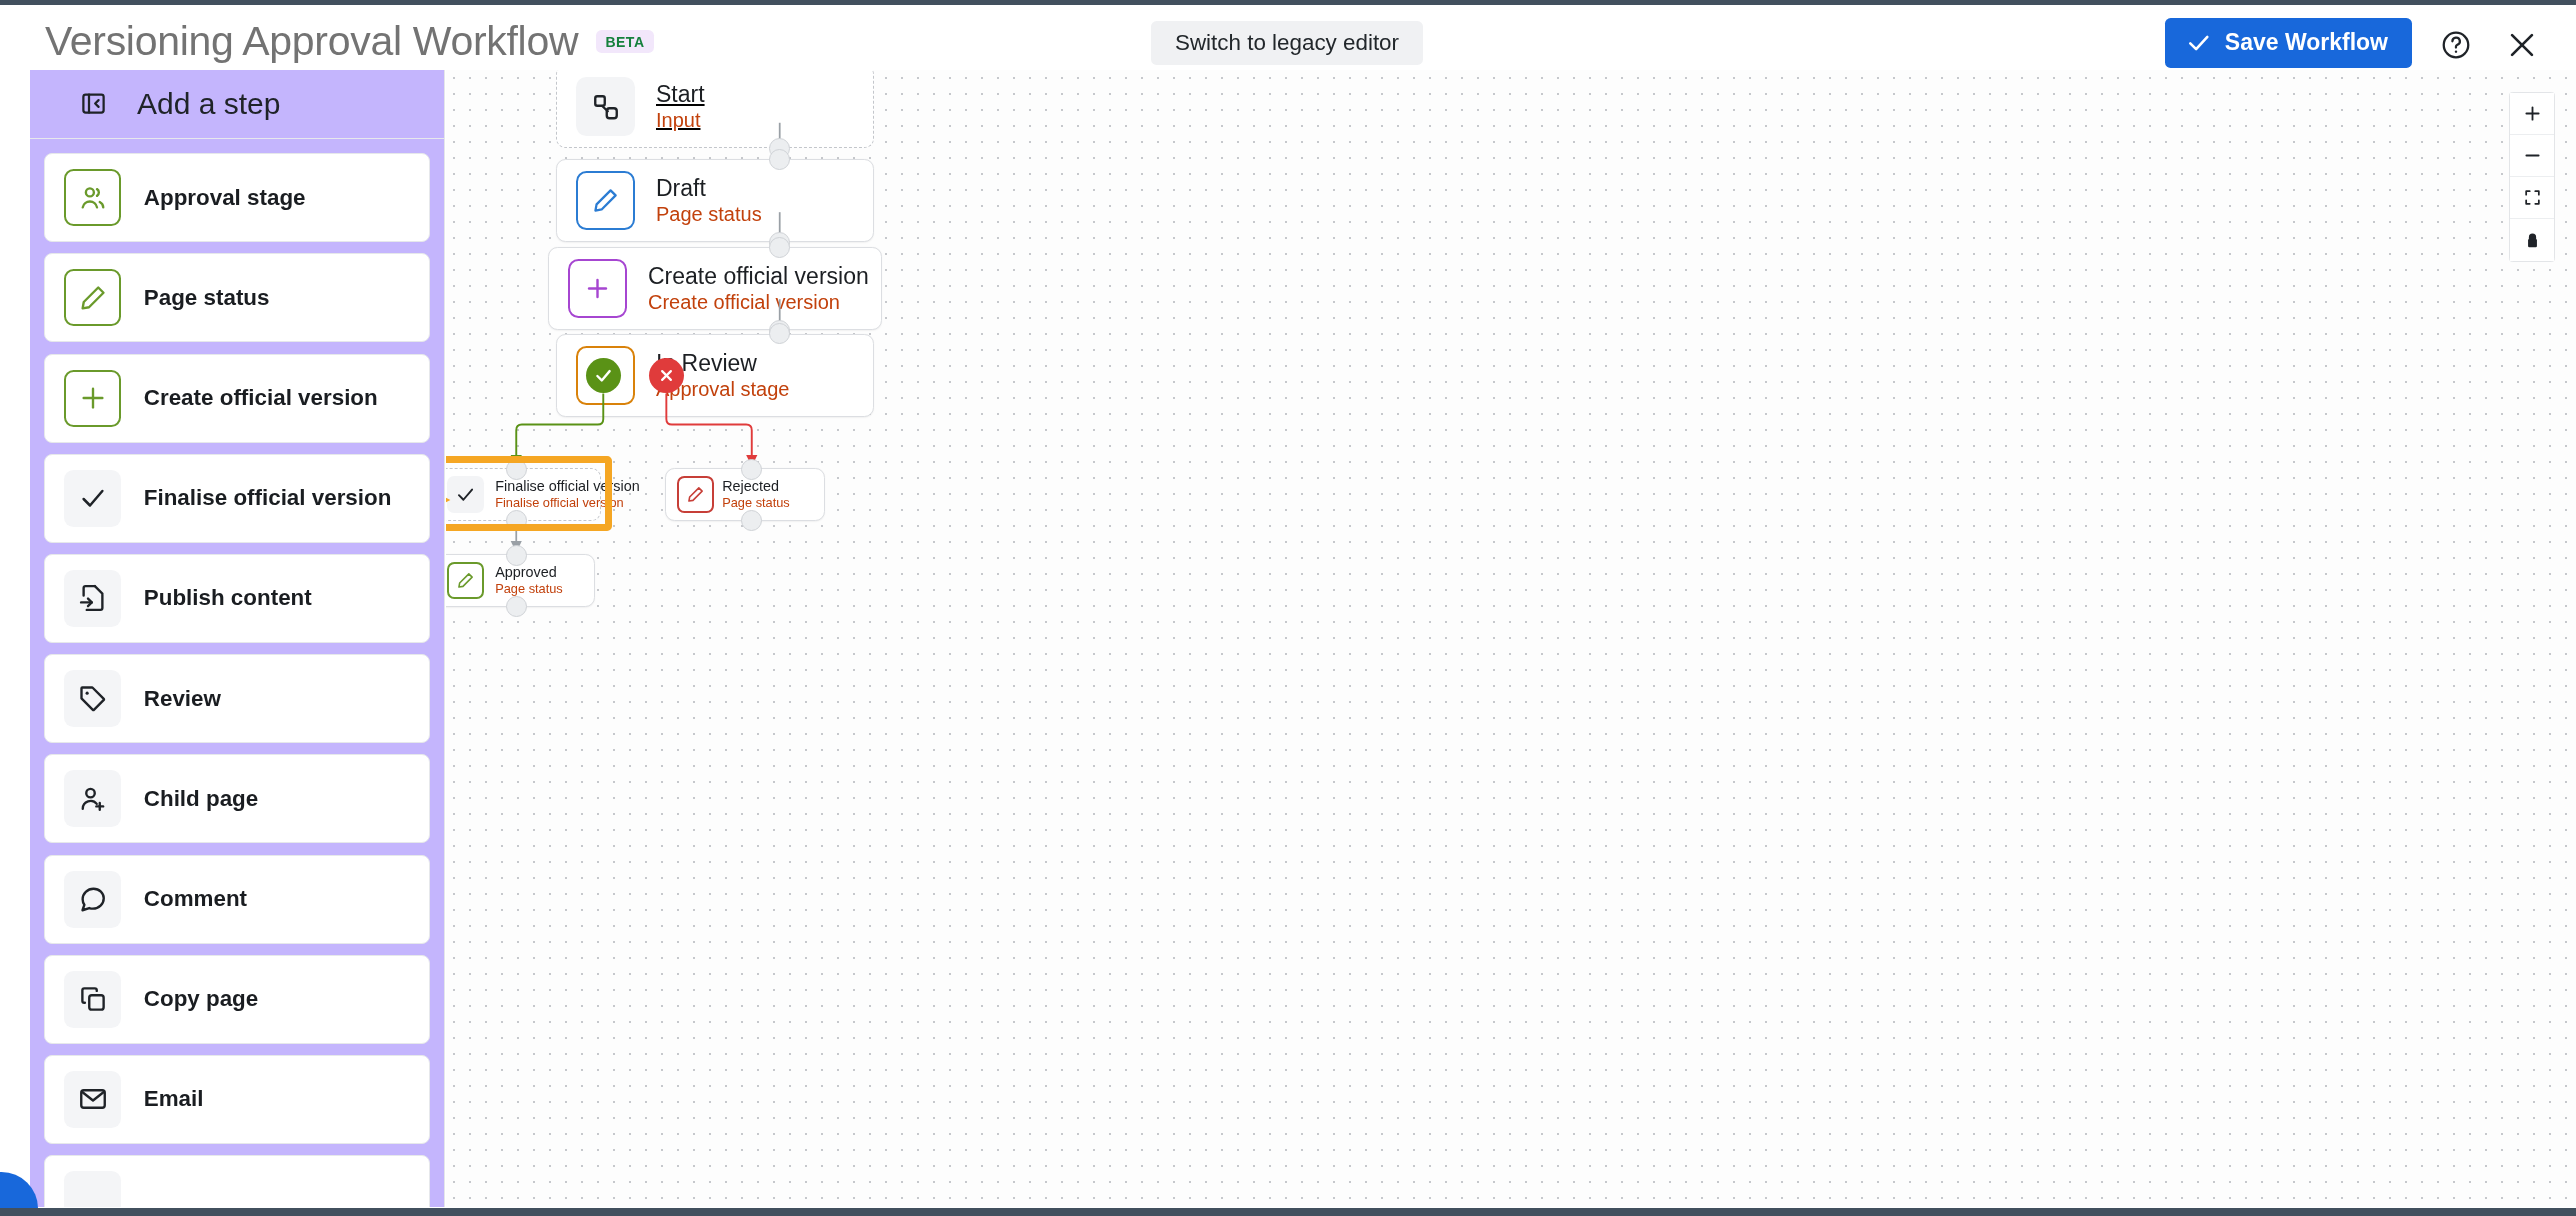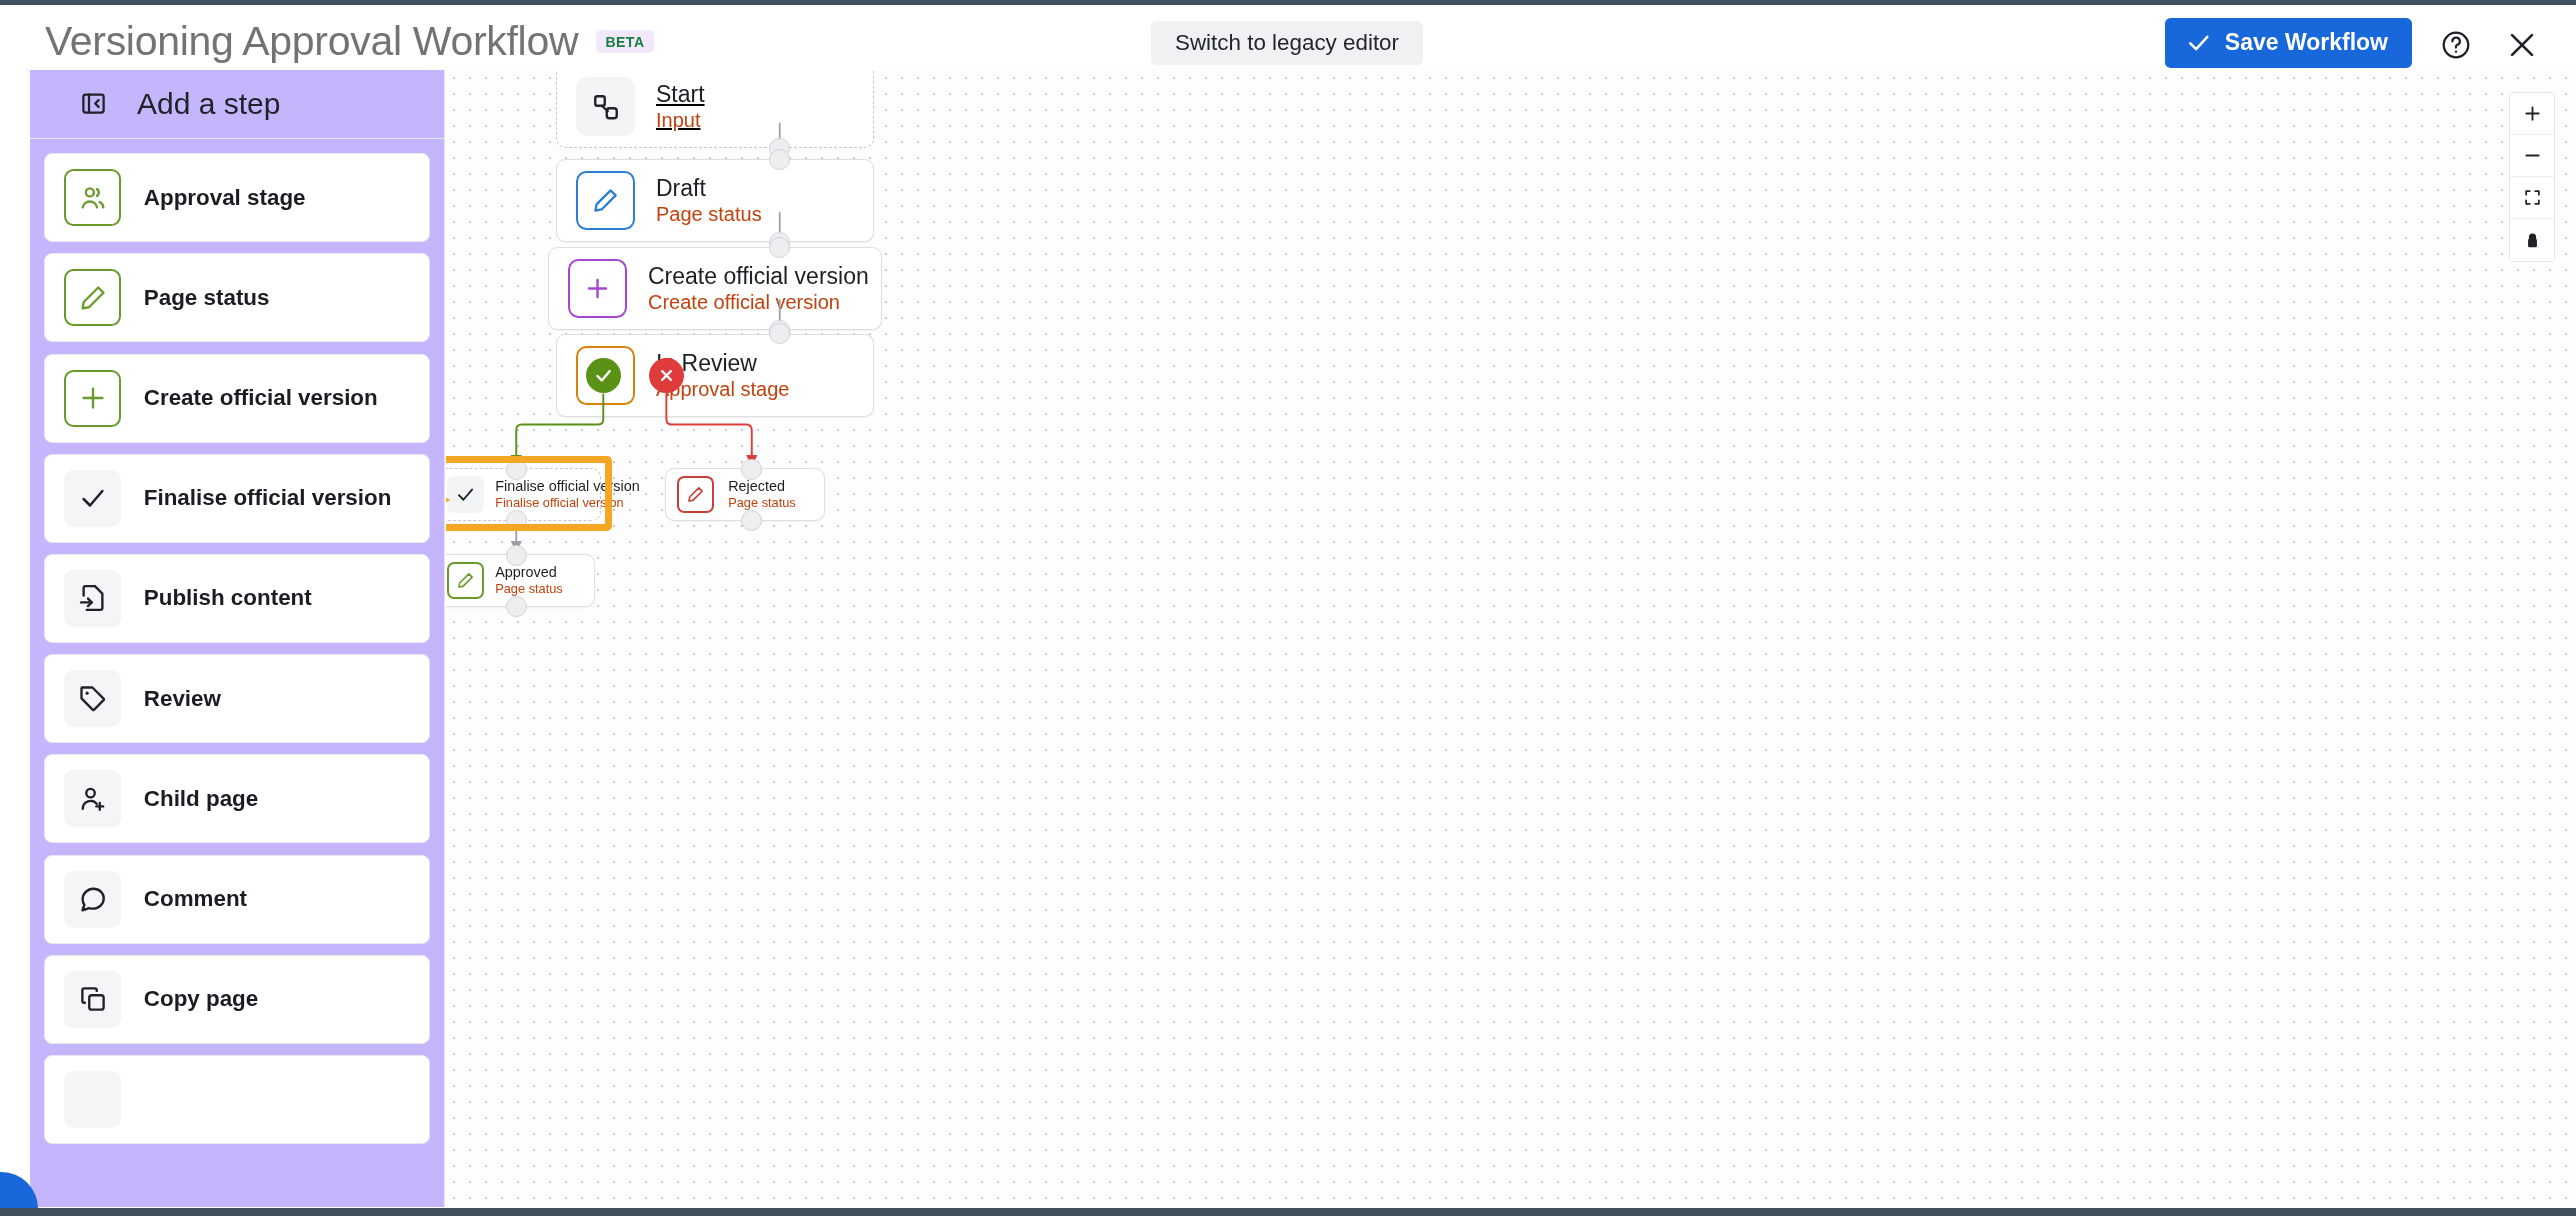--- a/index.html
+++ b/index.html
@@ -331,20 +331,29 @@
       <div class="step-item">
         <span class="step-icon grey">
           <svg width="30" height="30" viewBox="0 0 24 24" fill="none" stroke="#1f2328" stroke-width="1.9" stroke-linecap="round" stroke-linejoin="round">
               <rect x="9" y="9" width="11.5" height="11.5" rx="2"></rect>
               <path d="M15 5.5V5a1.5 1.5 0 0 0-1.5-1.5H5A1.5 1.5 0 0 0 3.5 5v8.5A1.5 1.5 0 0 0 5 15h.5"></path>
             </svg>
         </span>
         <span class="step-label">Copy page</span>
       </div>
 
+      <div class="step-item">
+        <span class="step-icon grey">
+          <svg width="30" height="30" viewBox="0 0 24 24" fill="none" stroke="#1f2328" stroke-width="1.9" stroke-linecap="round" stroke-linejoin="round">
+              <rect x="2.6" y="5" width="18.8" height="14" rx="2"></rect>
+              <polyline points="3.4 6.4 12 13.2 20.6 6.4"></polyline>
+            </svg>
+        </span>
+        <span class="step-label">Email</span>
+      </div>
 
       <div class="step-item">
         <span class="step-icon grey"></span>
       </div>
 
     </div>
   </div>
 
   <div class="canvas">
 
@@ -453,21 +462,21 @@
           </svg>
       </span>
       <div class="node-texts" style="gap:2.4px;">
         <span class="node-title" style="font-size:14.4px;">Finalise official version</span>
         <span class="node-sub" style="font-size:12.8px;">Finalise official version</span>
       </div>
     </div>
     <div class="handle" style="left:60px; top:389px;"></div>
     <div class="handle" style="left:60px; top:440px;"></div>
 
-    <div class="node" style="left:219px; top:398px; width:160px; height:53px; padding-left:11.2px; gap:14px;">
+    <div class="node" style="left:219px; top:398px; width:160px; height:53px; padding-left:11.2px; gap:8px;">
       <span class="node-icon" style="width:37px;height:37px;min-width:37px;border-radius:7.2px;border:2.4px solid #c73f38;">
         <svg width="19" height="19" viewBox="0 0 24 24" fill="none" stroke="#c73f38" stroke-width="2" stroke-linecap="round" stroke-linejoin="round">
             <path d="M16.2 3.6l4.2 4.2-11.6 11.6-5.1.9.9-5.1z"></path>
           </svg>
       </span>
       <div class="node-texts" style="gap:2.4px;">
         <span class="node-title" style="font-size:14.4px;">Rejected</span>
         <span class="node-sub" style="font-size:12.8px;">Page status</span>
       </div>
     </div>

